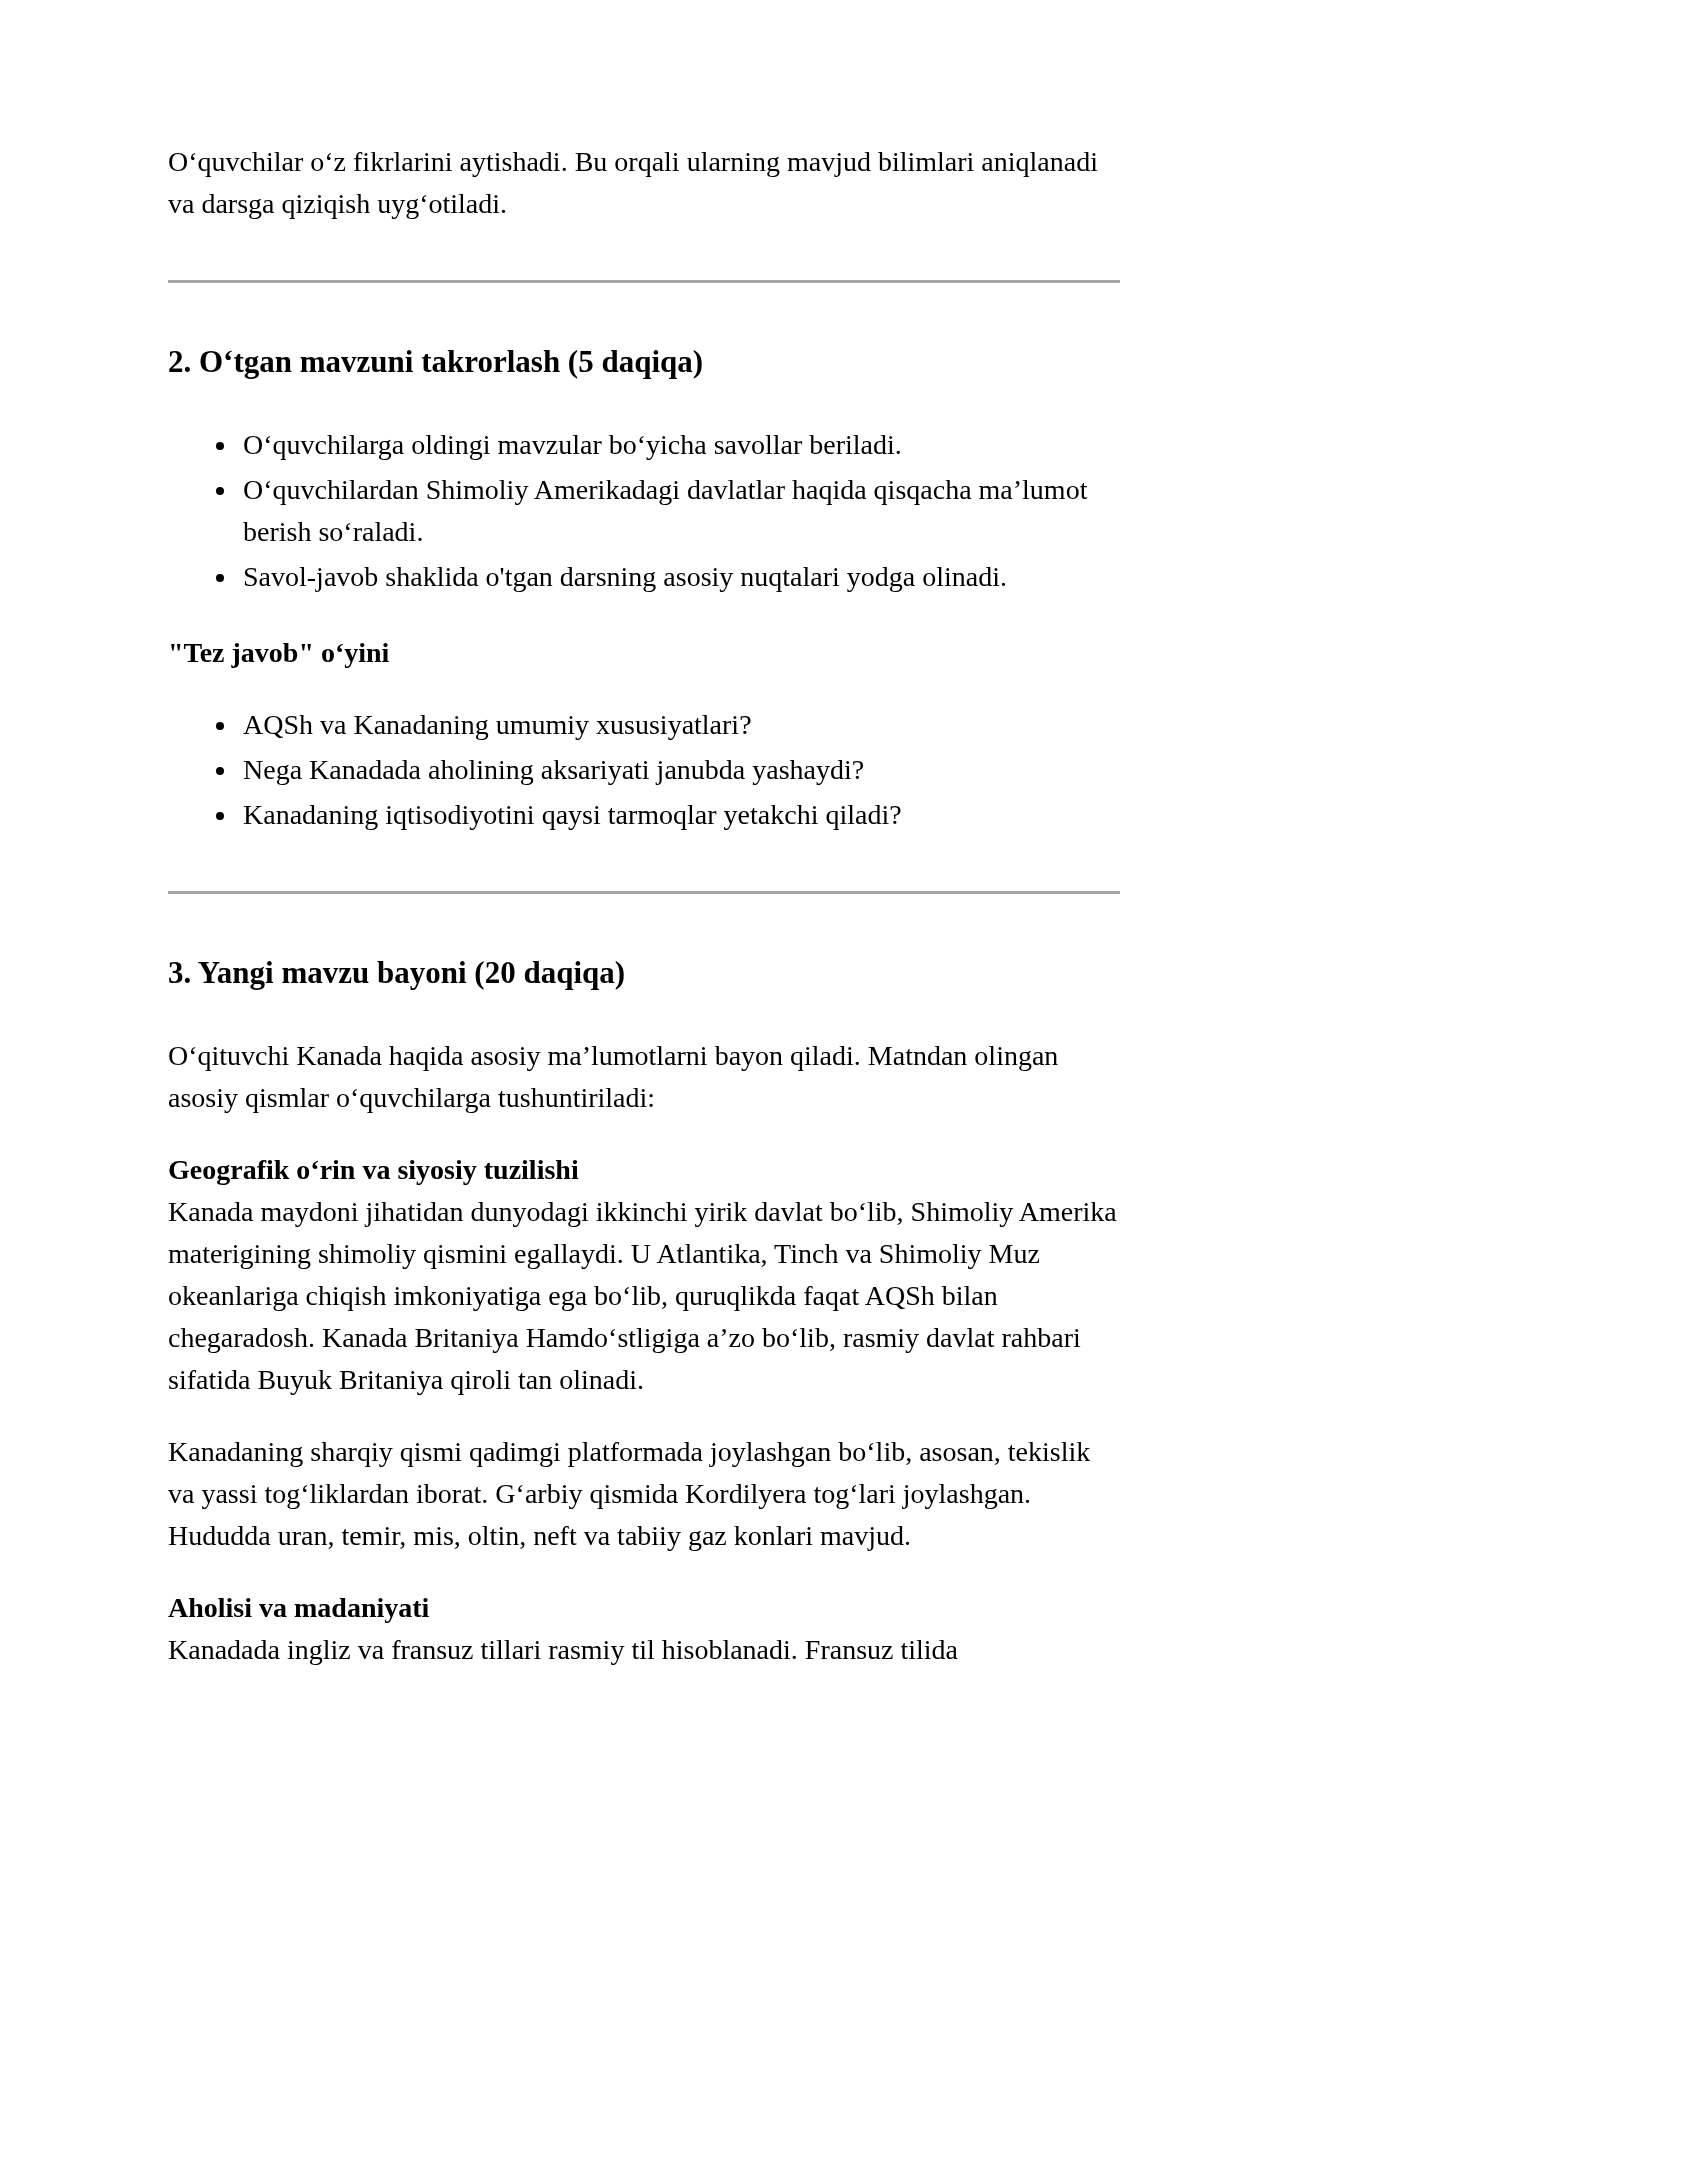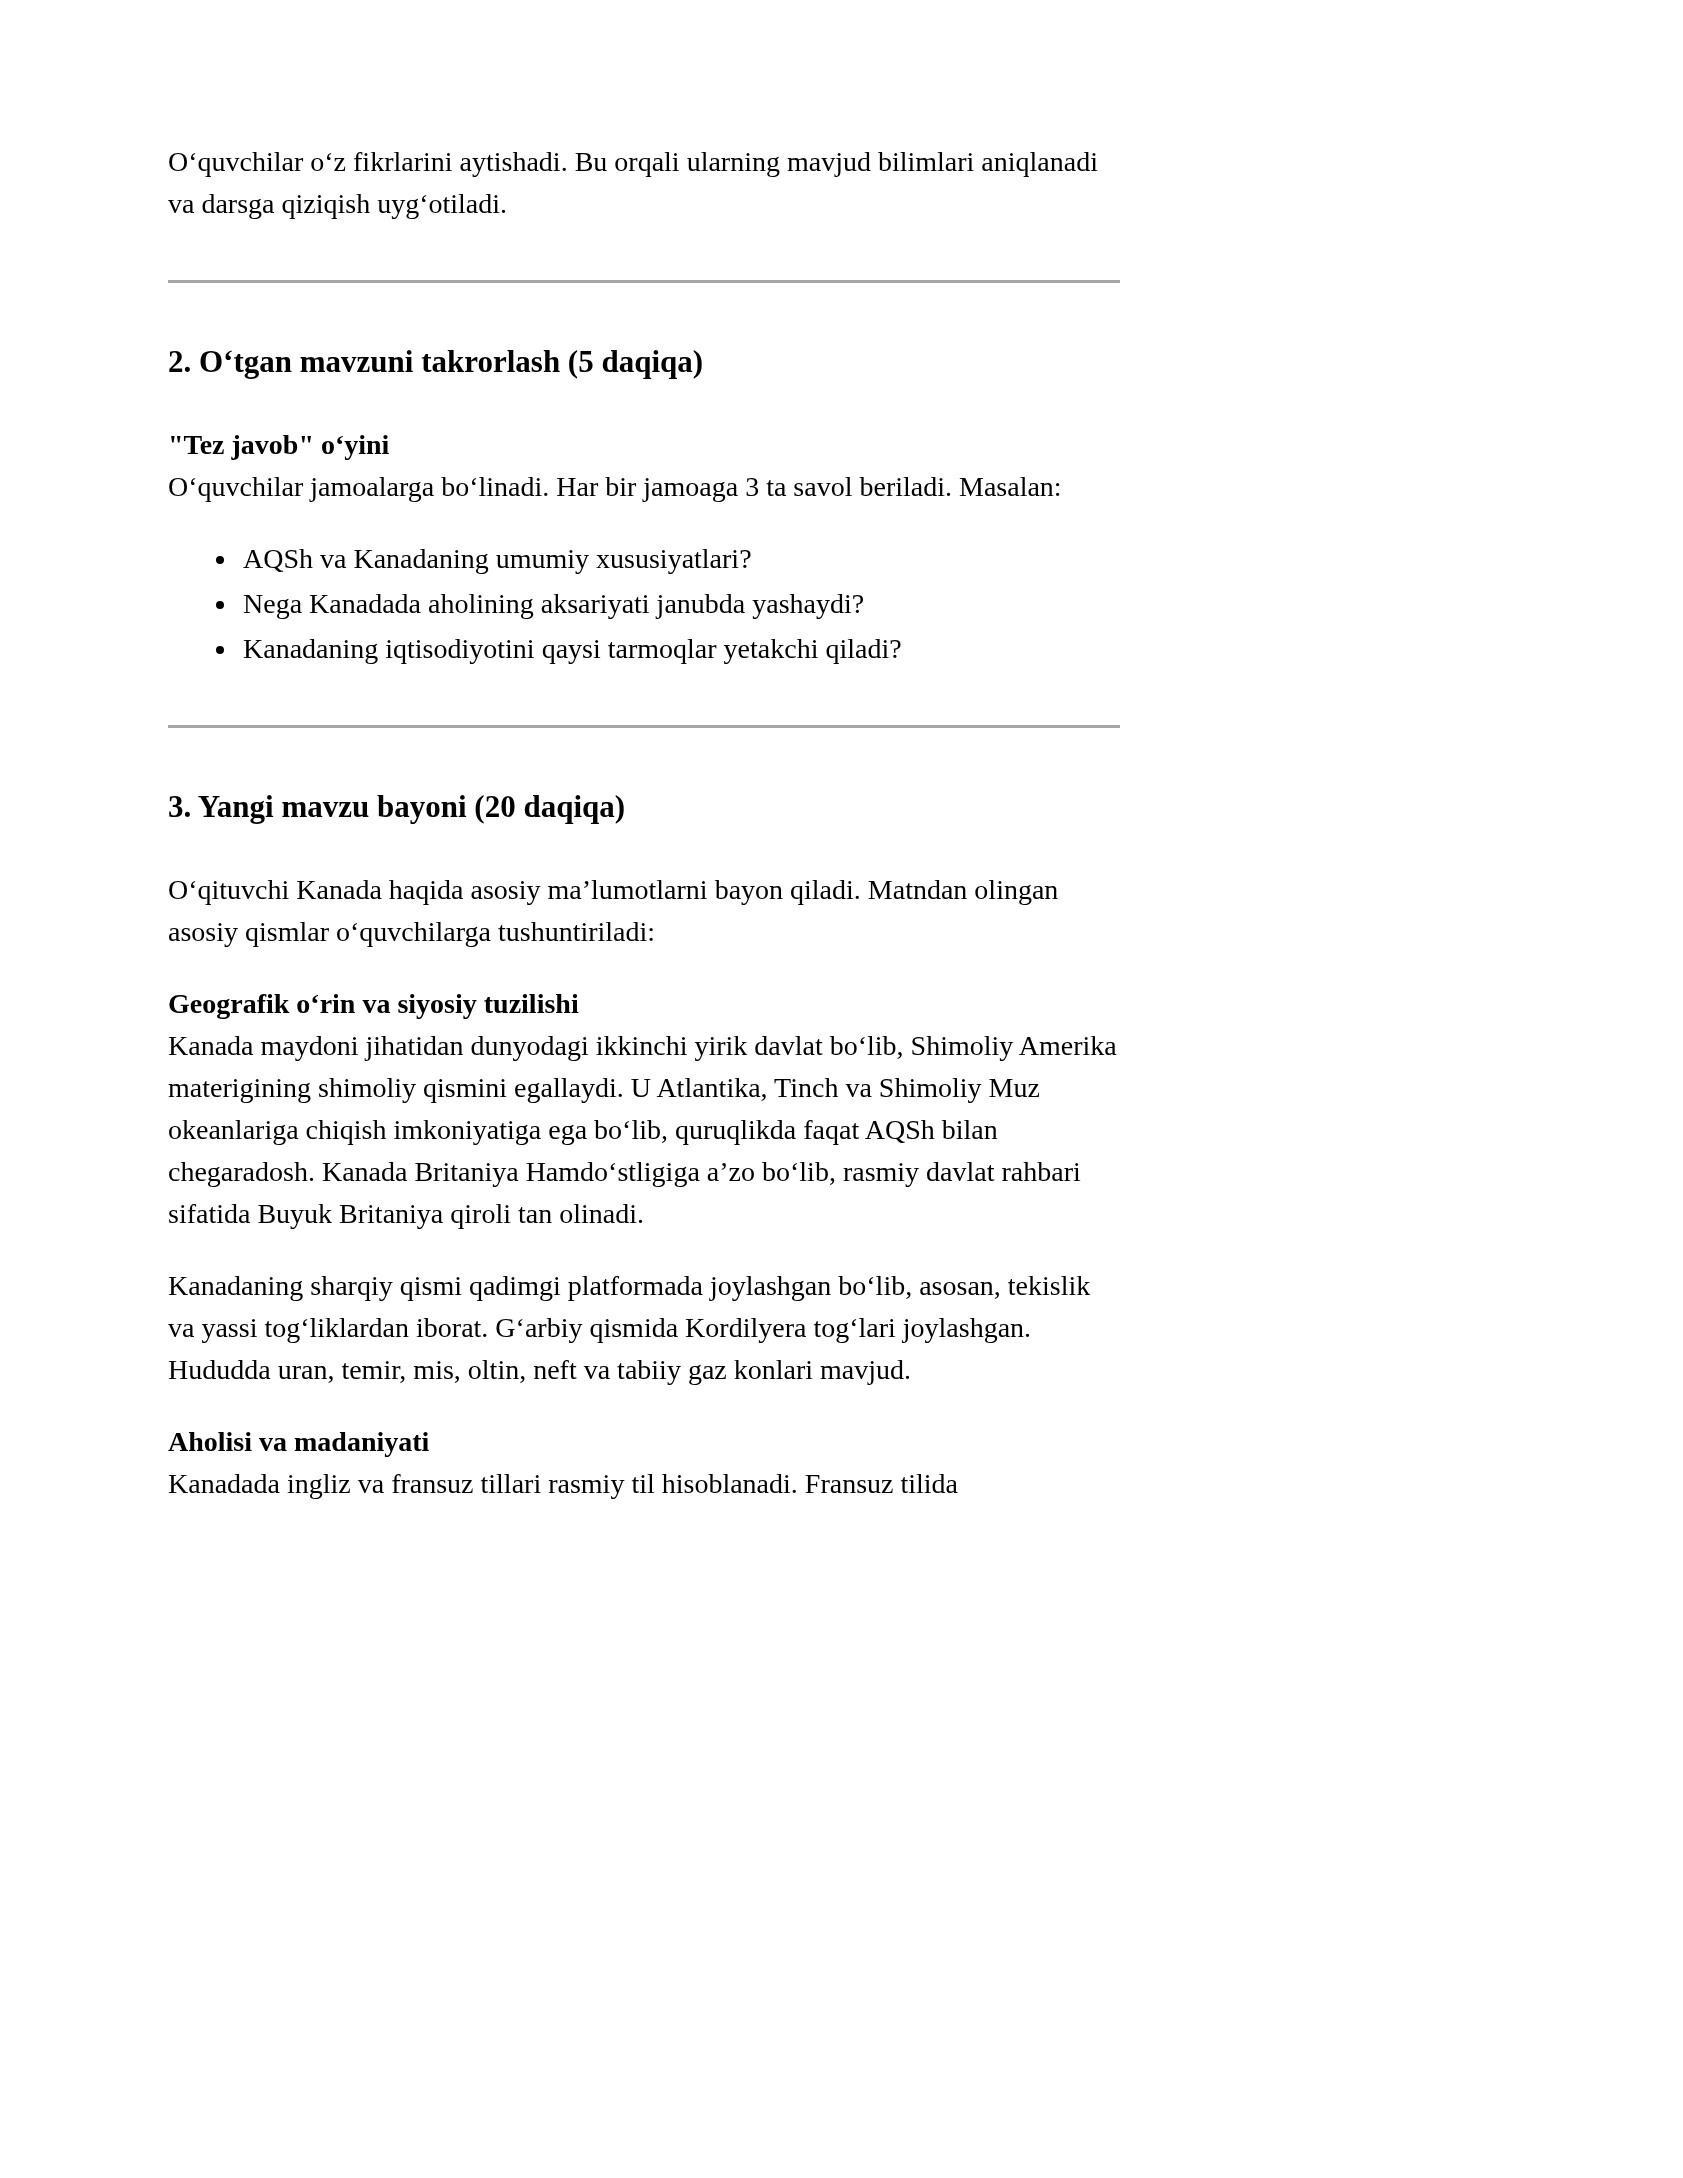--- a/index.html
+++ b/index.html
@@ -63,24 +63,28 @@
 
 <div class="page">
   <div class="content">
 
     <p class="para">O‘quvchilar o‘z fikrlarini aytishadi. Bu orqali ularning mavjud bilimlari aniqlanadi va darsga qiziqish uyg‘otiladi.</p>
 
     <hr class="divider">
 
     <h2 class="heading">2. O‘tgan mavzuni takrorlash (5 daqiqa)</h2>
 
+    <ul class="bullets">
+      <li>O‘quvchilarga oldingi mavzular bo‘yicha savollar beriladi.</li>
+      <li>O‘quvchilardan Shimoliy Amerikadagi davlatlar haqida qisqacha ma’lumot berish so‘raladi.</li>
+      <li>Savol-javob shaklida o'tgan darsning asosiy nuqtalari yodga olinadi.</li>
+    </ul>
 
     <p class="para">
       <strong class="lead">"Tez javob" o‘yini</strong>
-      <span>O‘quvchilar jamoalarga bo‘linadi. Har bir jamoaga 3 ta savol beriladi. Masalan:</span>
     </p>
 
     <ul class="bullets">
       <li>AQSh va Kanadaning umumiy xususiyatlari?</li>
       <li>Nega Kanadada aholining aksariyati janubda yashaydi?</li>
       <li>Kanadaning iqtisodiyotini qaysi tarmoqlar yetakchi qiladi?</li>
     </ul>
 
 
     <hr class="divider">

